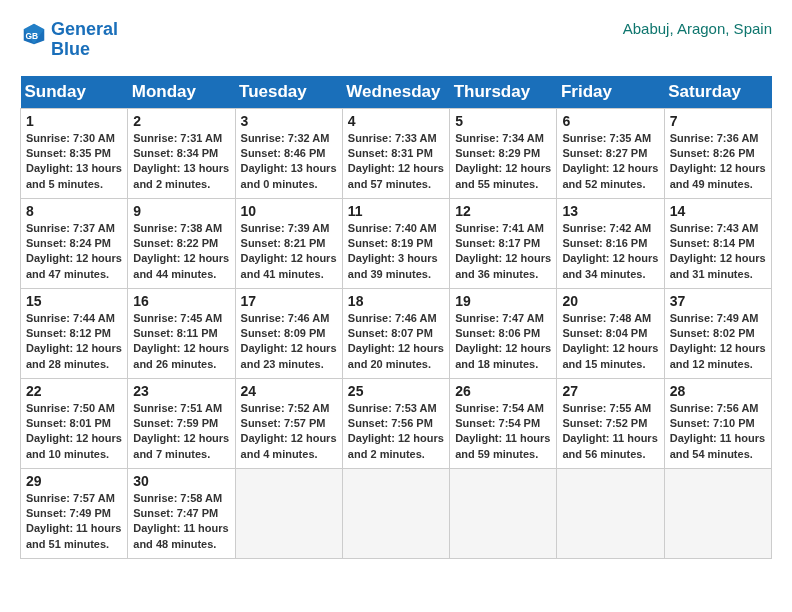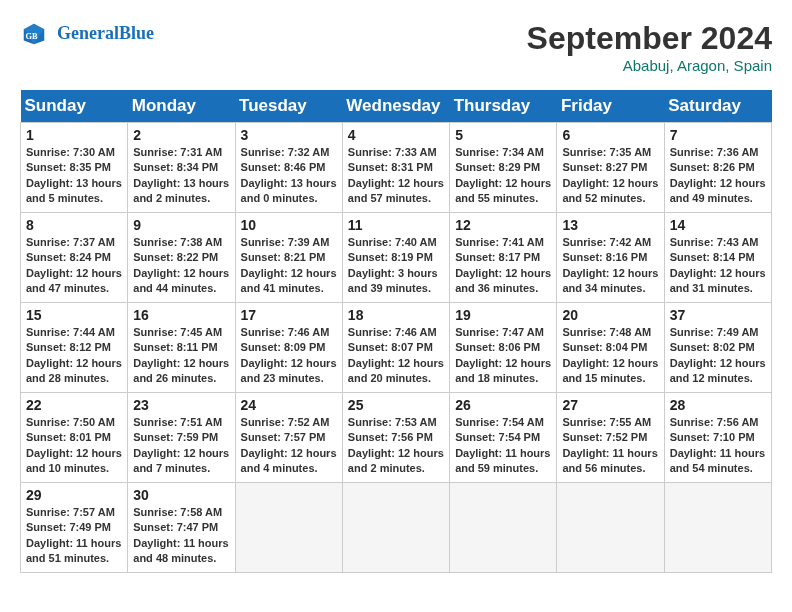--- a/index.html
+++ b/index.html
@@ -11,23 +11,21 @@
       padding: 20px;
     }
     .header {
       display: flex;
       justify-content: space-between;
       align-items: flex-start;
       margin-bottom: 16px;
     }
     .logo {
       display: flex;
-      align-items: center;
-      gap: 9px;
-      font-family: Liberation Serif, serif;
+      gap: 3px;
     }
     .logo-text {
       font-size: 18px;
       font-weight: bold;
       color: #333;
       line-height: 1.1;
     }
     .logo-text span {
       color: #1a6fba;
     }
@@ -89,27 +87,26 @@
 </head>
 <body>
 
 <div class="header">
   <div class="logo">
     <svg class="logo-icon" viewBox="0 0 30 30">
       <polygon points="15,4 26,10 26,22 15,26 4,22 4,10" fill="#1a6fba"></polygon>
       <polygon points="15,4 26,10 20,18 15,26 10,18 4,10" fill="#2a8fd4" opacity="0.5"></polygon>
       <text x="6" y="20" font-size="9" fill="white" font-weight="bold">GB</text>
     </svg>
-    <div style="display:flex;flex-direction:row;line-height:1.1;">
+    <div style="display:flex;flex-direction:column;line-height:1.1;">
       <span class="logo-text"><span>General</span></span>
       <span class="logo-text"><span>Blue</span></span>
     </div>
   </div>
   <div class="title-block">
-    <div class="month-title">September 2024</div>
     <div class="location">Ababuj, Aragon, Spain</div>
   </div>
 </div>
 
 <table>
   <thead>
     <tr>
     <th>Sunday</th>
         <th>Monday</th>
         <th>Tuesday</th>

